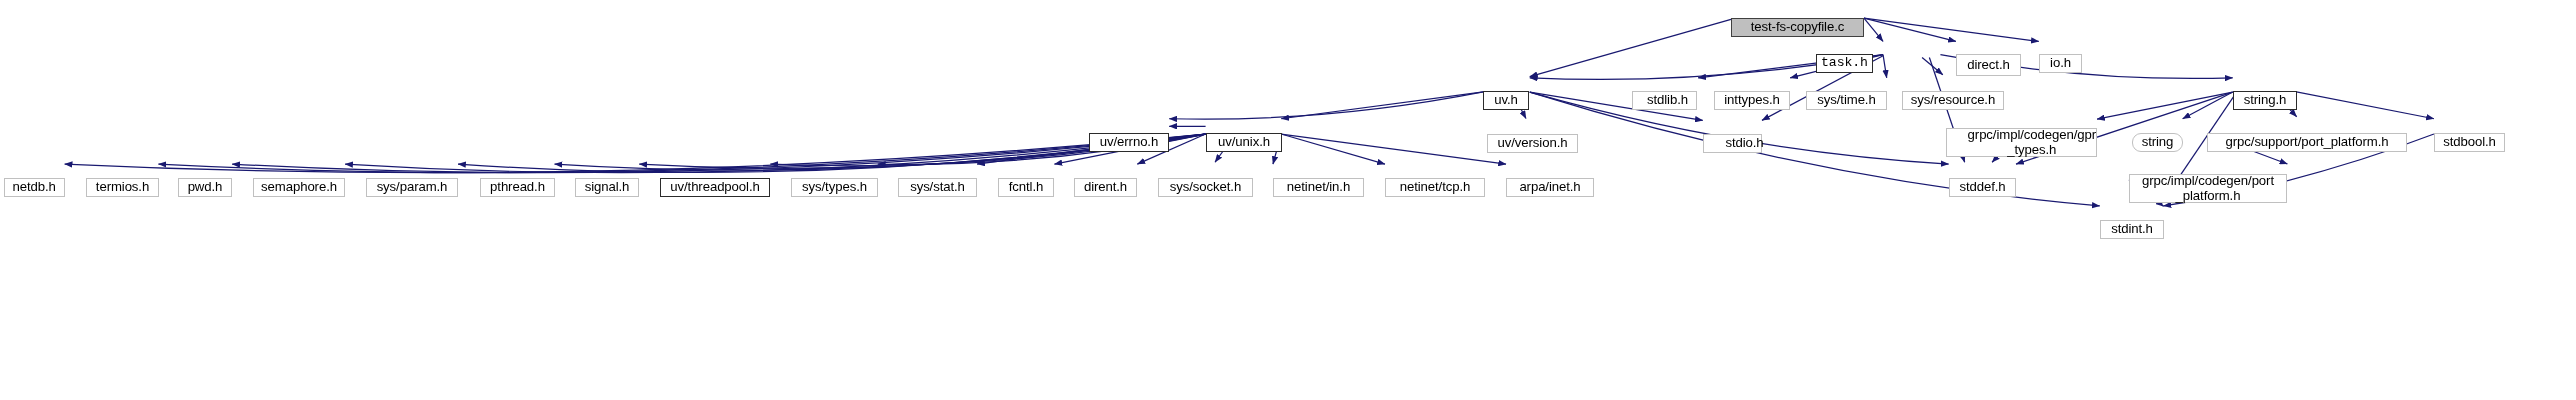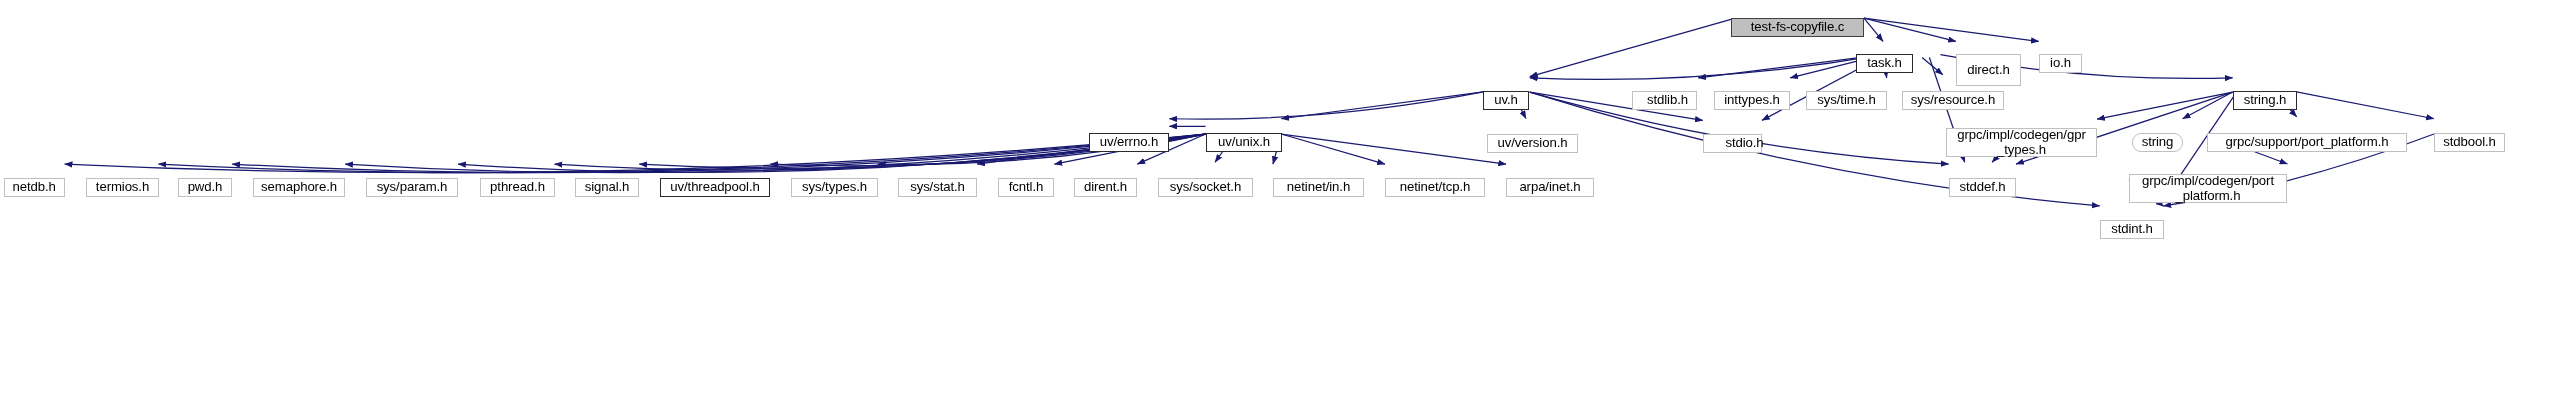--- a/index.html
+++ b/index.html
@@ -79,32 +79,32 @@
         <path d="M2522,100.78 Q2597.5,115.5 2673,130.22"></path>
         <path d="M2452,101 Q2333,140.5 2214,180"></path>
         <path d="M2455,103 Q2414,163.5 2373,224"></path>
         <path d="M2209.25,155 Q2198.5,166.5 2187.75,178"></path>
         <path d="M2424,147 Q2468,163.45499999999998 2512,179.91"></path>
         <path d="M2338,197.19 Q2357,211.75 2376,226.31"></path>
         <path d="M2673,147 Q2524.5,203.40299529669224 2376,226"></path>
       </g>
   </svg>
 <div class="node root" style="left: 1731px; top: 1.8px; width: 133px; height: 19px;"><span class="lbl">test-fs-copyfile.c</span></div>
-    <div class="node strong" style="left: 1856px; top: 38px; width: 57px; height: 19px;"><span class="lbl">task.h</span></div>
-    <div class="node" style="left: 1956px; top: 38px; width: 65px; height: 32px;"><span class="lbl">direct.h</span></div>
+    <div class="node strong" style="left: 1816px; top: 38px; width: 57px; height: 19px; font-family: Liberation Mono, monospace;"><span class="lbl">task.h</span></div>
+    <div class="node" style="left: 1956px; top: 38px; width: 65px; height: 22px;"><span class="lbl">direct.h</span></div>
     <div class="node" style="left: 2039px; top: 38px; width: 43px; height: 19px;"><span class="lbl">io.h</span></div>
     <div class="node strong" style="left: 1483px; top: 75px; width: 46px; height: 19px;"><span class="lbl">uv.h</span></div>
     <div class="node" style="left: 1632px; top: 75px; width: 65px; height: 19px; padding-left: 6px;"><span class="lbl">stdlib.h</span></div>
     <div class="node" style="left: 1714px; top: 75px; width: 76px; height: 19px;"><span class="lbl">inttypes.h</span></div>
     <div class="node" style="left: 1806px; top: 75px; width: 81px; height: 19px;"><span class="lbl">sys/time.h</span></div>
     <div class="node" style="left: 1902px; top: 75px; width: 102px; height: 19px;"><span class="lbl">sys/resource.h</span></div>
     <div class="node strong" style="left: 2233px; top: 75px; width: 64px; height: 19px;"><span class="lbl">string.h</span></div>
     <div class="node strong" style="left: 1089px; top: 117px; width: 80px; height: 19px;"><span class="lbl">uv/errno.h</span></div>
     <div class="node strong" style="left: 1206px; top: 117px; width: 76px; height: 19px;"><span class="lbl">uv/unix.h</span></div>
-    <div class="node" style="left: 1946px; top: 112px; width: 151px; height: 29px;"><span class="lbl">grpc/impl/codegen/gpr
+    <div class="node" style="left: 1946px; top: 112px; width: 151px; height: 29px; justify-content: flex-end;"><span class="lbl">grpc/impl/codegen/gpr
 _types.h</span></div>
     <div class="node" style="left: 2132px; top: 117px; width: 51px; height: 19px; border-radius: 9px;"><span class="lbl">string</span></div>
     <div class="node" style="left: 2207px; top: 117px; width: 200px; height: 19px;"><span class="lbl">grpc/support/port_platform.h</span></div>
     <div class="node" style="left: 2434px; top: 117px; width: 71px; height: 19px;"><span class="lbl">stdbool.h</span></div>
     <div class="node" style="left: 1487px; top: 118px; width: 91px; height: 19px;"><span class="lbl">uv/version.h</span></div>
     <div class="node" style="left: 1703px; top: 118px; width: 59px; height: 19px; padding-left: 24px;"><span class="lbl">stdio.h</span></div>
     <div class="node" style="left: 3.6px; top: 162px; width: 61px; height: 19px;"><span class="lbl">netdb.h</span></div>
     <div class="node" style="left: 86px; top: 162px; width: 73px; height: 19px;"><span class="lbl">termios.h</span></div>
     <div class="node" style="left: 178px; top: 162px; width: 54px; height: 19px;"><span class="lbl">pwd.h</span></div>
     <div class="node" style="left: 253px; top: 162px; width: 92px; height: 19px;"><span class="lbl">semaphore.h</span></div>

